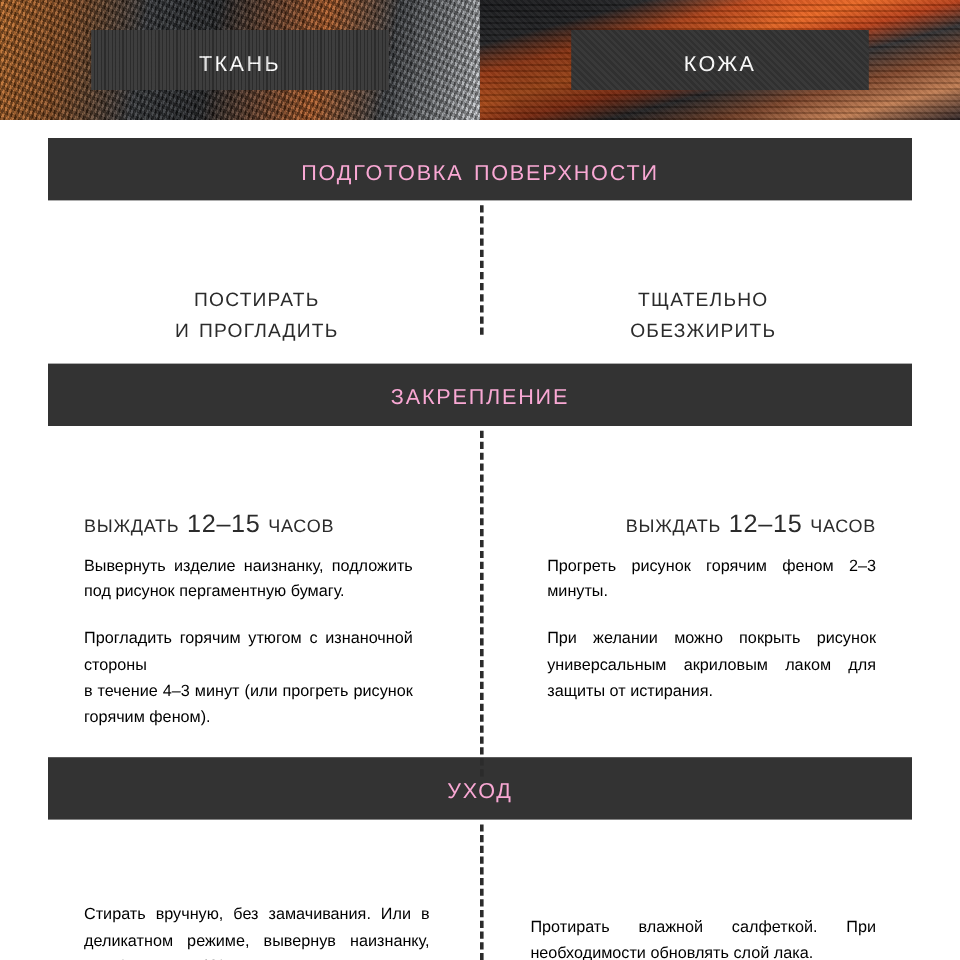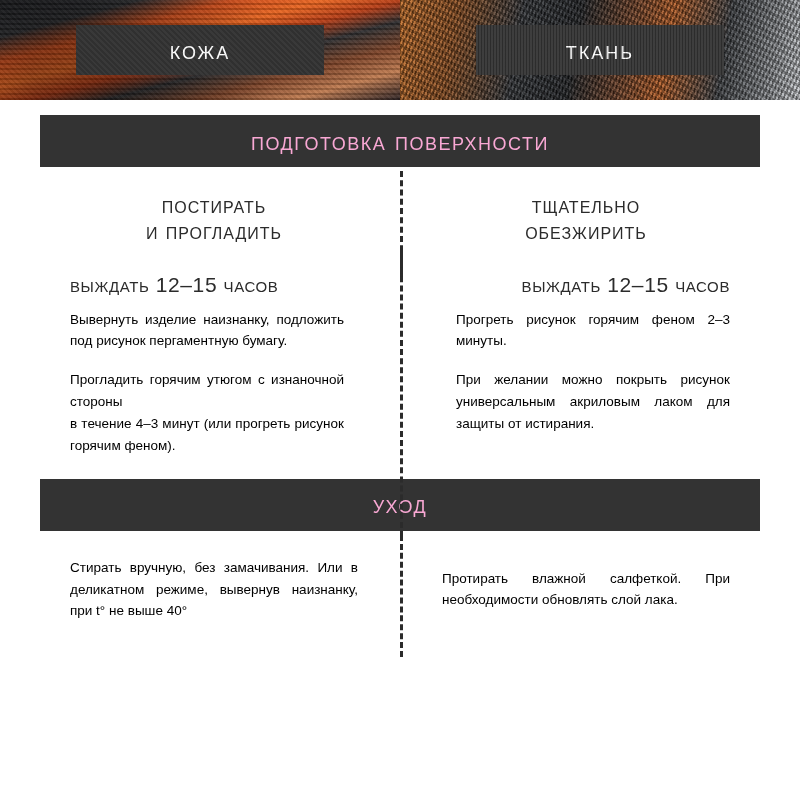--- a/index.html
+++ b/index.html
@@ -103,20 +103,21 @@
 
   
   .row {
     position: relative;
     display: flex;
     padding: 0 40px;
   }
   .col {
     width: 50%;
     padding: 0 30px;
+    margin-top: 42px;
   }
   .col-left  { padding-left: 30px;  padding-right: 42px; }
   .col-right { padding-left: 42px;  padding-right: 30px; }
 
   
   .divider {
     position: absolute;
     left: 400px;
     width: 0;
     border-left: 3px dashed #2b2b2b;
@@ -151,42 +152,43 @@
   .para + .para { margin-top: 17px; }
 
   .spacer-12 { height: 12px; }
 </style>
 </head>
 <body>
 
 <div class="page">
 
   <div class="photo-strip">
+    <div class="photo photo-fabric">
+      <div class="photo-label left">Ткань</div>
+    </div>
     <div class="photo photo-leather">
       <div class="photo-label right">Кожа</div>
-    </div>
-    <div class="photo photo-fabric">
-      <div class="photo-label left">Ткань</div>
     </div>
   </div>
 
   <div class="band band-prep">Подготовка поверхности</div>
 
   <div class="row" style="margin-top:26px;">
     <div class="divider" style="top:-22px; height:108px;"></div>
     <div class="col col-left">
       <div class="head-center" style="white-space:pre-line;">Постирать
 и прогладить</div>
     </div>
     <div class="col col-right">
       <div class="head-center" style="white-space:pre-line;">Тщательно
 обезжирить</div>
     </div>
   </div>
 
+  <div class="band band-fix">Закрепление</div>
 
   <div class="row" style="margin-top:28px;gap:28px;">
     <div class="divider" style="top:-24px; height:288px;"></div>
 
     <div class="col col-left">
       <div class="sub-head left">Выждать 12–15 часов</div>
       <div class="spacer-12"></div>
       <div class="para">Вывернуть изделие наизнанку, подложить под рисунок пергаментную бумагу.</div>
       <div class="para" style="white-space:pre-line;">Прогладить горячим утюгом с изнаночной стороны
 в течение 4–3 минут (или прогреть рисунок горячим феном).</div>

